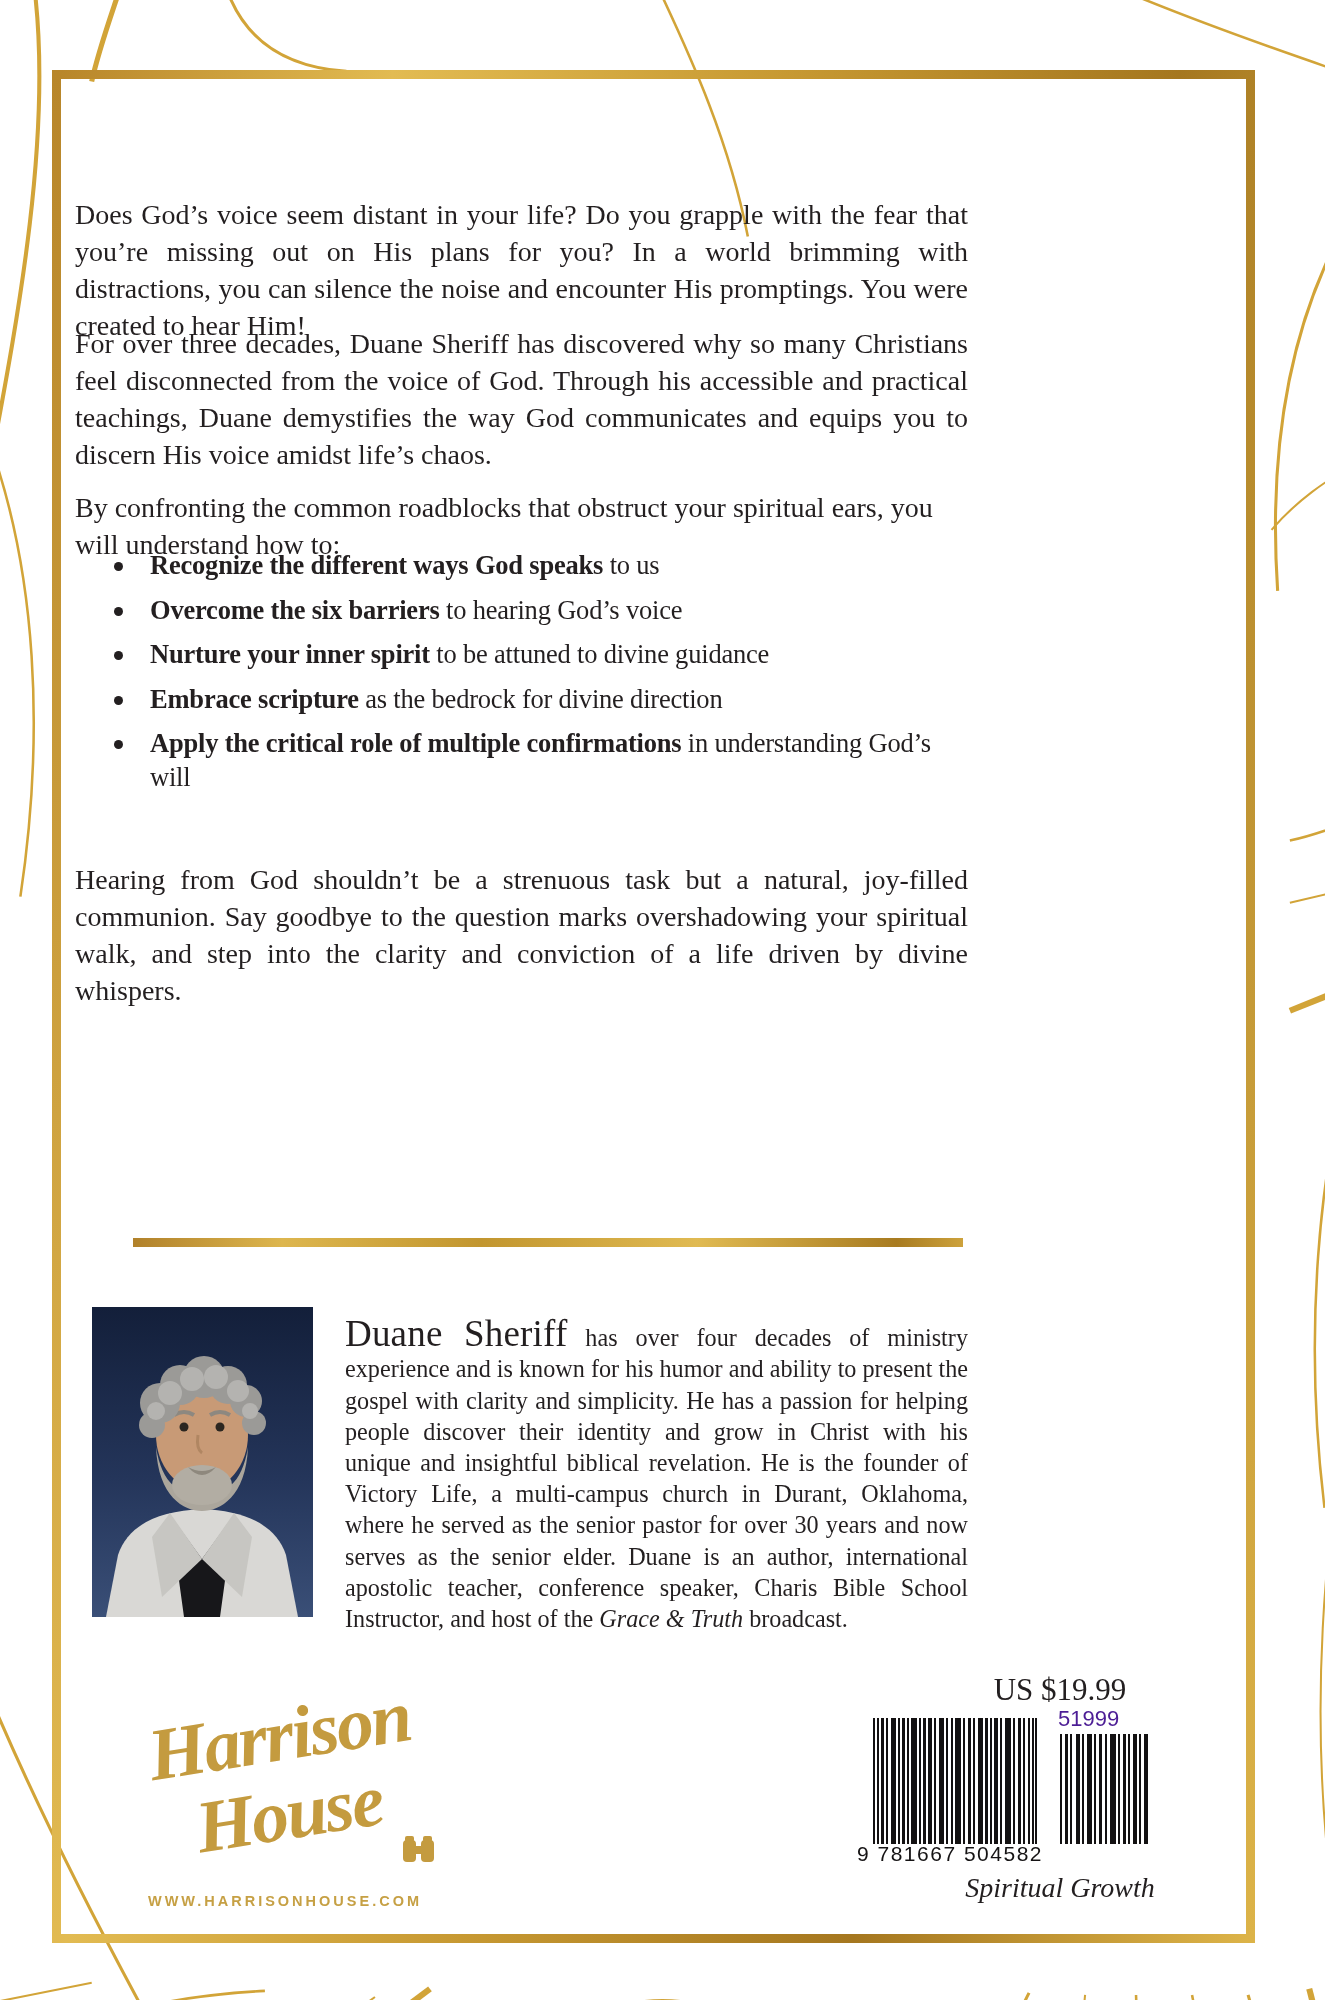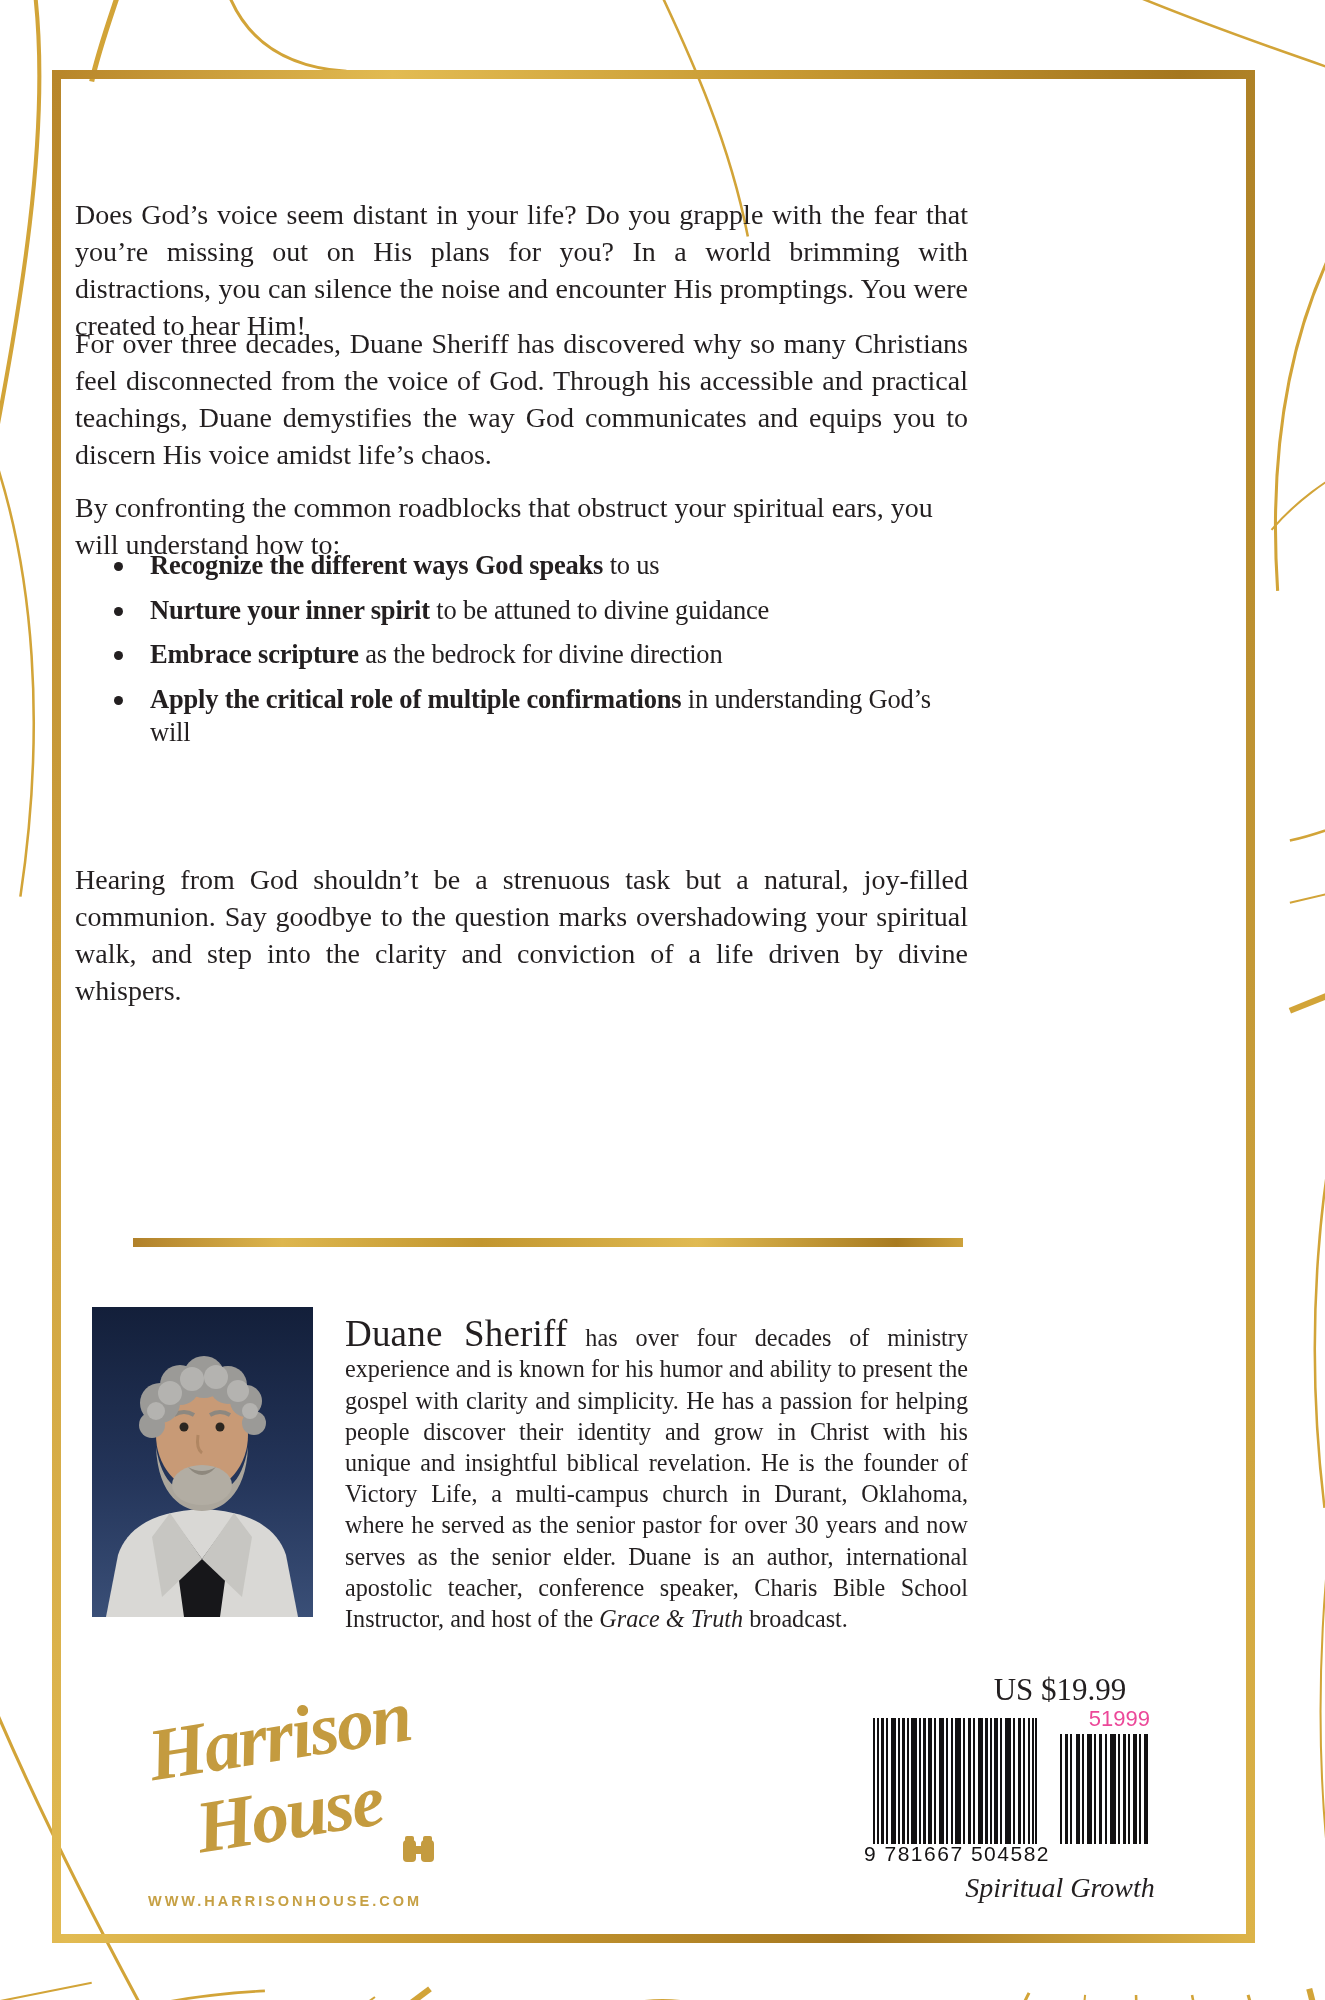--- a/index.html
+++ b/index.html
@@ -49,27 +49,27 @@
   .bio-lead{font-size:37px;letter-spacing:0.2px;}
   .logo-svg{left:115px;top:1668px;width:340px;height:218px;}
   .site{
     left:110px;top:1893px;width:350px;text-align:center;
     font-family:"Liberation Sans", sans-serif;font-weight:bold;
     font-size:14.5px;letter-spacing:3px;color:#c6a044;
   }
   .price{left:955px;top:1672px;width:210px;text-align:center;font-size:31px;}
   .barcode-main{left:873px;top:1718px;width:164px;height:126px;}
   .barcode-digits{
-    left:850px;top:1842px;width:200px;text-align:right;
+    left:850px;top:1842px;width:200px;text-align:center;
     font-family:"Liberation Sans", sans-serif;font-size:21px;letter-spacing:1.5px;
     color:#151314;white-space:nowrap;
   }
   .addon-label{
-    left:1058px;top:1706px;width:92px;text-align:right;
-    font-family:"Liberation Sans", sans-serif;font-size:22px;color:#ec4899;
+    left:1058px;top:1706px;width:92px;text-align:left;
+    font-family:"Liberation Sans", sans-serif;font-size:22px;color:#4c1d95;
   }
   .barcode-addon{left:1060px;top:1734px;width:88px;height:110px;}
   .category{left:948px;top:1872px;width:224px;text-align:center;font-style:italic;font-size:28px;}
 </style>
 </head>
 <body>
 
 <div class="page">
 
   <svg class="decor" viewBox="0 0 1325 2000" fill="none" xmlns="http://www.w3.org/2000/svg">
@@ -108,20 +108,21 @@
 
   <div class="content">
     <h1 class="title"></h1>
 
     <p class="para p1">Does God’s voice seem distant in your life? Do you grapple with the fear that you’re missing out on His plans for you? In a world brimming with distractions, you can silence the noise and encounter His promptings. You were created to hear Him!</p>
     <p class="para p2">For over three decades, Duane Sheriff has discovered why so many Christians feel disconnected from the voice of God. Through his accessible and practical teachings, Duane demystifies the way God communicates and equips you to discern His voice amidst life’s chaos.</p>
     <p class="para p3">By confronting the common roadblocks that obstruct your spiritual ears, you will understand how to:</p>
 
     <ul class="bullets">
       <li><span class="dot"></span><span class="b">Recognize the different ways God speaks</span><span> to us</span></li>
+      <li><span class="dot"></span><span class="b">Overcome the six barriers</span><span> to hearing God’s voice</span></li>
       <li><span class="dot"></span><span class="b">Nurture your inner spirit</span><span> to be attuned to divine guidance</span></li>
       <li><span class="dot"></span><span class="b">Embrace scripture</span><span> as the bedrock for divine direction</span></li>
       <li><span class="dot"></span><span class="b">Apply the critical role of multiple confirmations</span><span> in understanding God’s will</span></li>
     </ul>
 
     <p class="para p4">Hearing from God shouldn’t be a strenuous task but a natural, joy-filled communion. Say goodbye to the question marks overshadowing your spiritual walk, and step into the clarity and conviction of a life driven by divine whispers.</p>
 
     <div class="divider"></div>
 
     <svg class="photo" viewBox="0 0 221 310" xmlns="http://www.w3.org/2000/svg">

